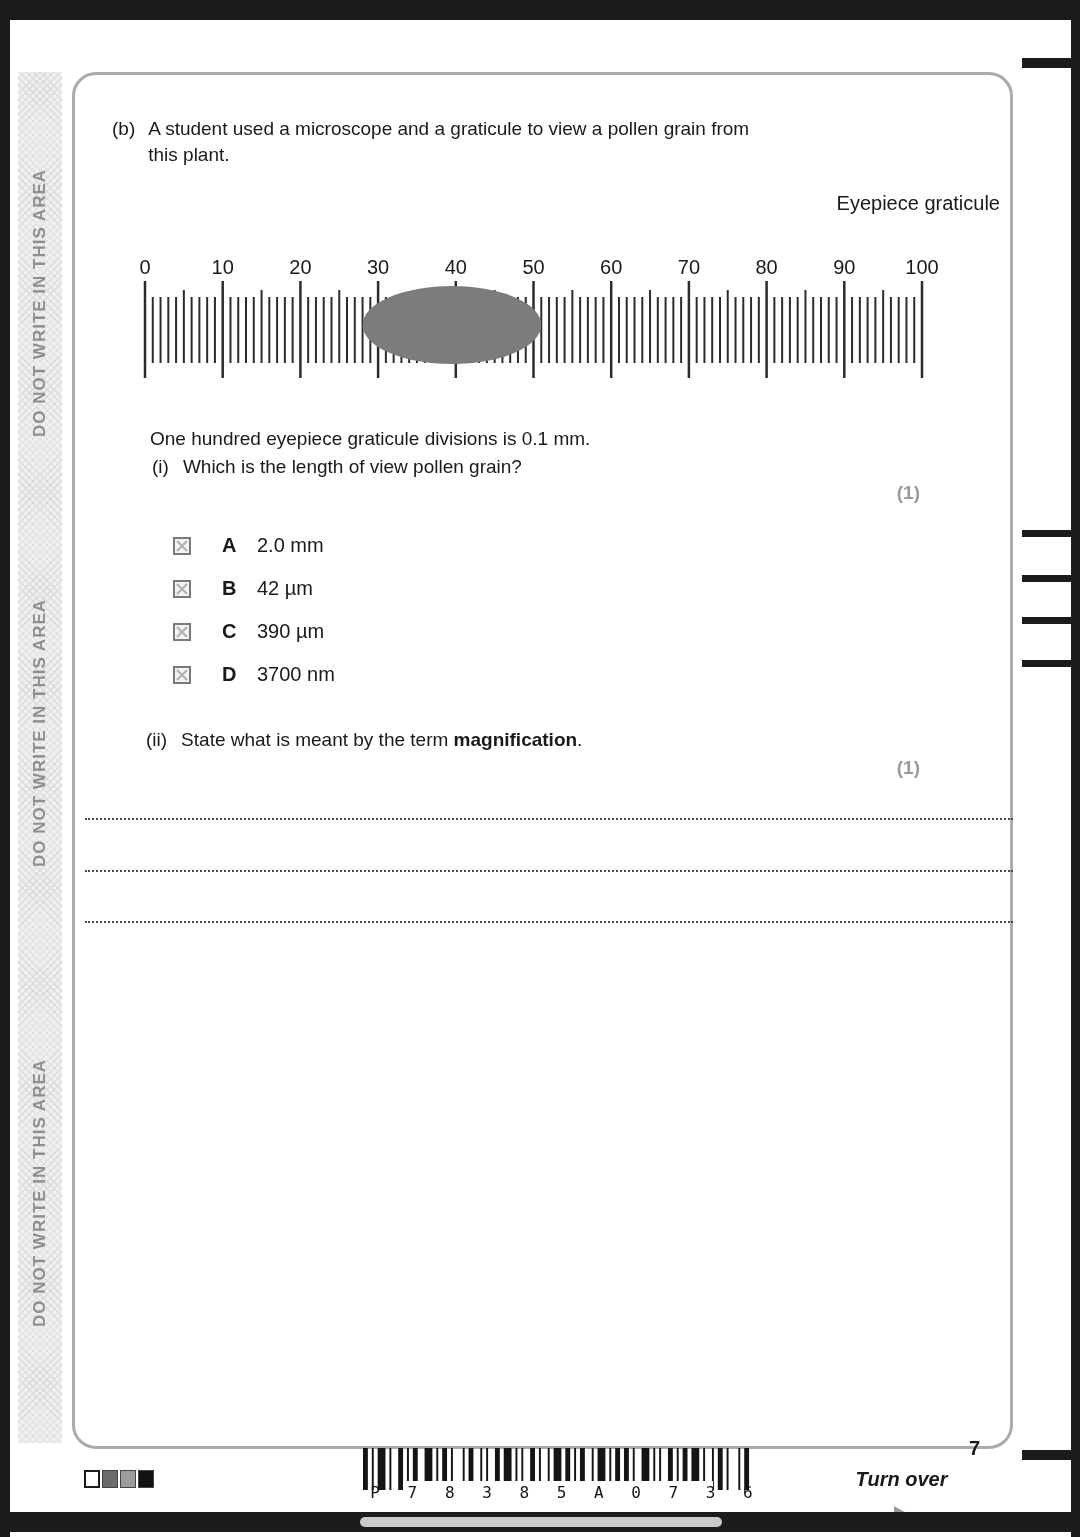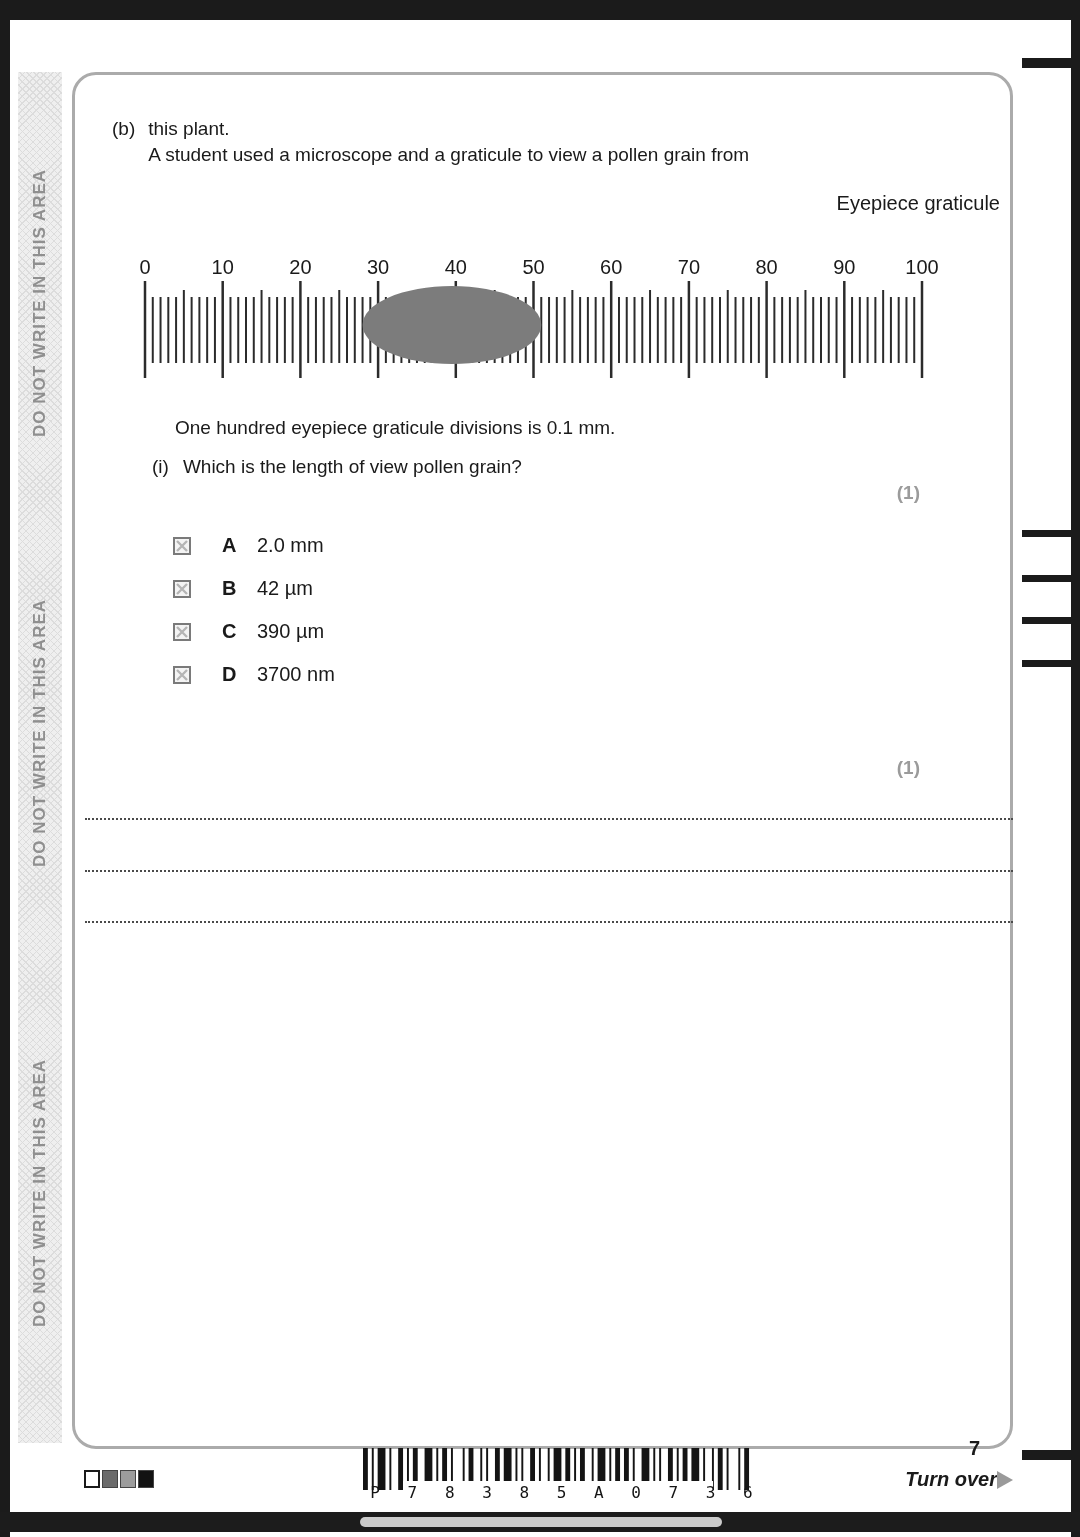--- a/index.html
+++ b/index.html
@@ -20,40 +20,40 @@
   .dnw-text{position:absolute;left:0;width:44px;height:285px;display:flex;align-items:center;justify-content:center;
     writing-mode:vertical-rl;transform:rotate(180deg);font-weight:bold;font-size:17px;letter-spacing:1px;
     color:#8f8f8f;white-space:nowrap;}
 
   
   .q-box{position:absolute;left:72px;top:72px;width:935px;height:1371px;border:3px solid #ababab;border-radius:24px;}
 
   .q-intro{position:absolute;left:112px;top:116px;font-size:19px;line-height:26px;display:flex;gap:13px;}
   .fig-title{position:absolute;left:72px;top:192px;width:928px;text-align:right;font-size:20px;}
   .ruler-wrap{position:absolute;left:100px;top:248px;width:880px;height:140px;}
-  .note{position:absolute;left:150px;top:417px;font-size:19px;margin-left:25px;}
+  .note{position:absolute;left:150px;top:428px;font-size:19px;}
   .sub-q{position:absolute;font-size:19px;display:flex;gap:14px;}
   .sub-i{left:152px;top:456px;}
   .sub-ii{left:146px;top:729px;}
   .marks{position:absolute;left:870px;width:50px;text-align:right;color:#9b9b9b;font-weight:bold;font-size:19px;}
   .marks-1{top:482px;}
   .marks-2{top:757px;}
 
   .options{position:absolute;left:173px;top:524px;}
   .option-row{display:flex;align-items:center;height:43px;}
   .checkbox{width:18px;height:18px;display:inline-block;}
   .opt-letter{margin-left:31px;width:20px;font-weight:bold;font-size:20px;}
   .opt-value{margin-left:15px;font-size:20px;}
 
   .answer-line{position:absolute;left:85px;width:928px;height:0;border-top:2px dotted #4a4a4a;}
 
   
   .page-number{position:absolute;left:890px;top:1437px;width:90px;text-align:right;font-weight:bold;font-size:20px;}
-  .turn-over{position:absolute;left:790px;top:1468px;width:223px;display:flex;justify-content:flex-end;align-items:center;
-    font-size:20px;font-weight:bold;font-style:italic;}
+  .turn-over{position:absolute;left:790px;top:1468px;width:223px;display:flex;justify-content:space-between;align-items:center;
+    gap:15px;font-size:20px;font-weight:bold;font-style:italic;flex-direction:column;}
   .turn-arrow{width:0;height:0;border-left:16px solid #9a9a9a;border-top:9px solid transparent;border-bottom:9px solid transparent;}
   .barcode{position:absolute;left:363px;top:1448px;}
   .swatches{position:absolute;left:84px;top:1470px;display:flex;gap:2px;}
   .swatch{width:16px;height:18px;border:1px solid #444;box-sizing:border-box;}
   .swatch:first-child{border:2px solid #1a1a1a;}
   .bottom-bar{position:absolute;left:0;top:1512px;width:1080px;height:20px;background:#1c1c1c;}
   .bottom-pill{position:absolute;left:360px;top:1517px;width:362px;height:10px;border-radius:5px;background:#cbcbcb;}
 </style>
 </head>
 <body>
@@ -76,22 +76,22 @@
       <div class="dnw-text" style="top: 88px;">DO NOT WRITE IN THIS AREA</div>
       <div class="dnw-text" style="top: 518px;">DO NOT WRITE IN THIS AREA</div>
       <div class="dnw-text" style="top: 978px;">DO NOT WRITE IN THIS AREA</div>
     </div>
 
   <div class="q-box"></div>
 
   <div class="q-intro">
     <span>(b)</span>
     <div>
+      <div>A student used a microscope and a graticule to view a pollen grain from</div>
       <div>this plant.</div>
-      <div>A student used a microscope and a graticule to view a pollen grain from</div>
     </div>
   </div>
 
   <div class="fig-title">Eyepiece graticule</div>
 
   <div class="ruler-wrap">
     <svg id="ruler-svg" width="880" height="140" viewBox="0 0 880 140">
         <line x1="45" x2="45" y1="33" y2="130" stroke="#2b2b2b" stroke-width="2.5"></line>
         <line x1="52.769999999999996" x2="52.769999999999996" y1="49" y2="115" stroke="#2b2b2b" stroke-width="2"></line>
         <line x1="60.54" x2="60.54" y1="49" y2="115" stroke="#2b2b2b" stroke-width="2"></line>
@@ -244,20 +244,24 @@
       <div class="option-row">
         <span class="checkbox"><svg width="18" height="18" viewBox="0 0 18 18">
             <rect x="1" y="1" width="16" height="16" fill="#f4f4f4" stroke="#7a7a7a" stroke-width="2"></rect>
             <path d="M4 4 L14 14 M14 4 L4 14" stroke="#b5b5b5" stroke-width="2.4"></path>
           </svg></span>
         <span class="opt-letter">D</span>
         <span class="opt-value">3700 nm</span>
       </div>
     </div>
 
+  <div class="sub-q sub-ii">
+    <span>(ii)</span>
+    <span><span>State what is meant by the term </span><b>magnification</b><span>.</span></span>
+  </div>
   <div class="marks marks-2">(1)</div>
 
   <div id="answer-lines">
       <div class="answer-line" style="top: 818px;"></div>
       <div class="answer-line" style="top: 870px;"></div>
       <div class="answer-line" style="top: 921px;"></div>
     </div>
 
   <div class="page-number">7</div>
 

